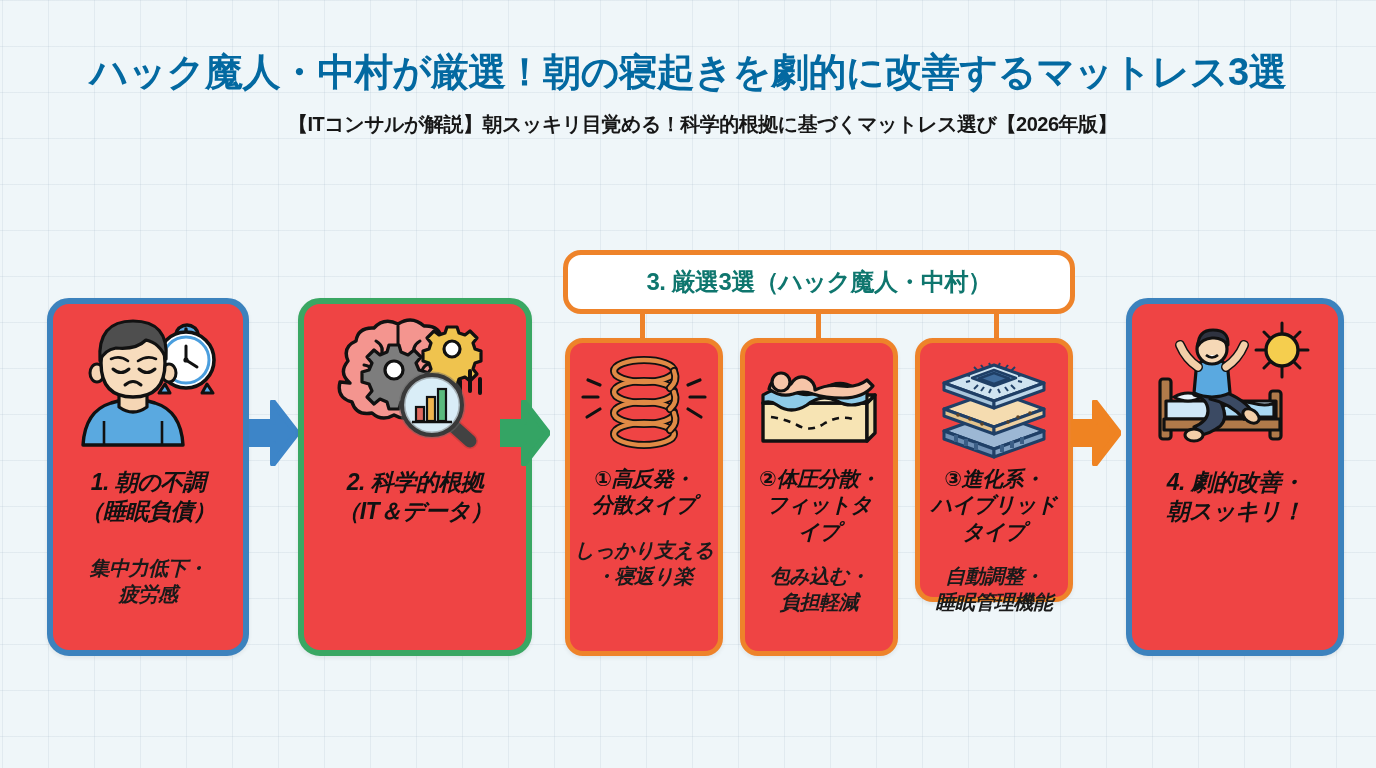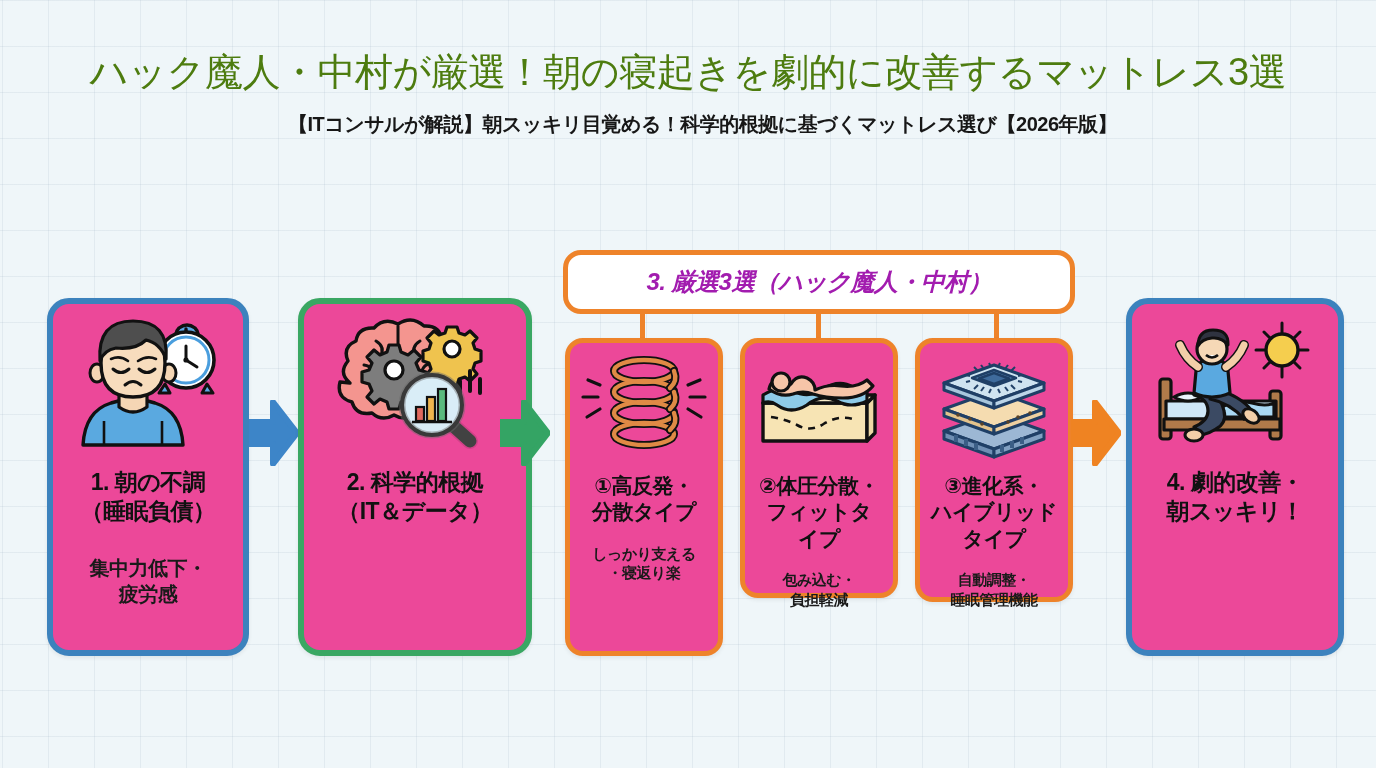--- a/index.html
+++ b/index.html
@@ -28,46 +28,47 @@
   #page { position: absolute; inset: 0; }
 
   
   #header {
     position: absolute;
     top: 52px; left: 0; width: 1376px;
     text-align: center;
   }
   #main-title {
     font-size: 38px;
-    font-weight: 400;
-    color: #4d7c0f;
+    font-weight: 700;
+    color: #0369a1;
     letter-spacing: -0.5px;
     line-height: 1.1;
     white-space: nowrap;
   }
   #sub-title {
     margin-top: 17px;
     font-size: 20px;
     font-weight: 700;
     color: #171717;
     letter-spacing: -0.5px;
     white-space: nowrap;
     padding-left: 29px;
   }
 
   
   .card {
     position: absolute;
-    background: #ec4899;
+    background: #ef4444;
     border-radius: 22px;
     border: 6px solid #3c82bd;
     display: flex;
     flex-direction: column;
     align-items: center;
     box-shadow: 0 2px 4px rgba(0,0,0,0.07);
+    font-style: italic;
   }
   .card.green  { border-color: #3aa763; }
   .card.orange { border-color: #ee832a; border-width: 5px; border-radius: 18px; }
 
   .card-icon {
     width: 100%;
     display: flex;
     align-items: center;
     justify-content: center;
   }
@@ -83,21 +84,21 @@
   .card-desc {
     font-size: 20px;
     font-weight: 700;
     color: #1a1a1a;
     text-align: center;
     line-height: 1.32;
     letter-spacing: -0.5px;
     padding: 0 4px;
   }
   .card.orange .card-title { font-size: 21px; line-height: 1.26; }
-  .card.orange .card-desc  { font-size: 15px; line-height: 1.3; }
+  .card.orange .card-desc  { font-size: 20px; line-height: 1.3; }
 
   
   #card-1 { left: 47px;   top: 298px; width: 202px; height: 358px; }
   #card-2 { left: 298px;  top: 298px; width: 234px; height: 358px; }
   #card-4 { left: 1126px; top: 298px; width: 218px; height: 358px; }
 
   #card-1 .card-icon { height: 150px; padding-top: 8px; }
   #card-2 .card-icon { height: 150px; padding-top: 8px; }
   #card-4 .card-icon { height: 150px; padding-top: 8px; }
   #card-1 .card-title, #card-2 .card-title, #card-4 .card-title { margin-top: 14px; }
@@ -111,41 +112,40 @@
     border: 5px solid #ee832a;
     border-radius: 18px;
     background: #ffffff;
     display: flex;
     align-items: center;
     justify-content: center;
   }
   #group-title {
     font-size: 24px;
     font-weight: 700;
-    color: #a21caf;
+    color: #0f766e;
     letter-spacing: -0.5px;
     white-space: nowrap;
-    font-style: italic;
   }
   .group-stub {
     position: absolute;
     width: 5px;
     height: 28px;
     background: #ee832a;
     top: 314px;
   }
   #stub-1 { left: 640px; }
   #stub-2 { left: 816px; }
   #stub-3 { left: 994px; }
 
   #card-o1 { left: 565px; top: 338px; width: 158px; height: 318px; }
-  #card-o2 { left: 740px; top: 338px; width: 158px; height: 260px; }
+  #card-o2 { left: 740px; top: 338px; width: 158px; height: 318px; }
   #card-o3 { left: 915px; top: 338px; width: 158px; height: 264px; }
   .card.orange .card-icon { height: 116px; padding-top: 10px; }
-  .card.orange .card-title { margin-top: 14px; }
+  .card.orange .card-title { margin-top: 7px; }
   .card.orange .card-desc  { margin-top: 18px; }
 
   
   .arrow { position: absolute; }
   #arrow-1 { left: 249px;  top: 400px; }
   #arrow-2 { left: 500px;  top: 400px; }
   #arrow-3 { left: 1071px; top: 400px; }
 </style>
 </head>
 <body>

